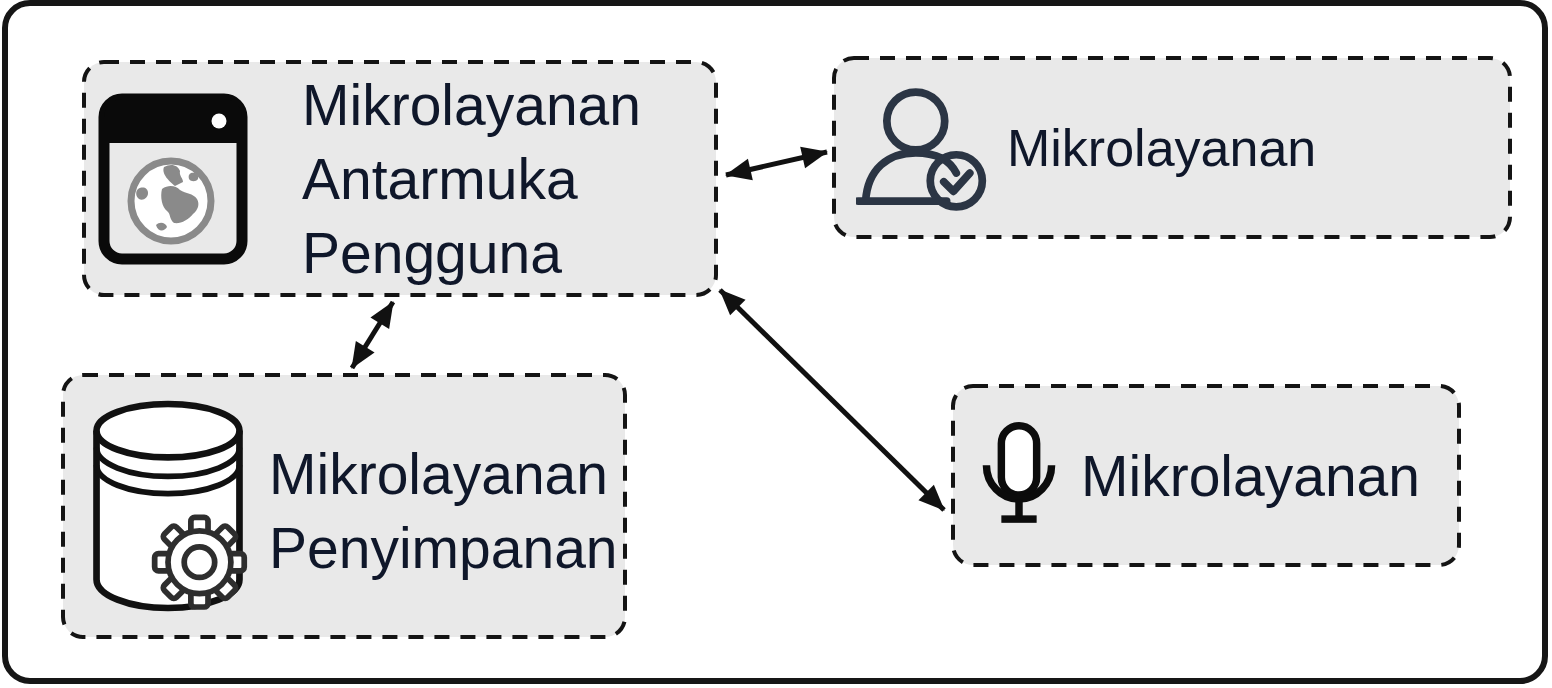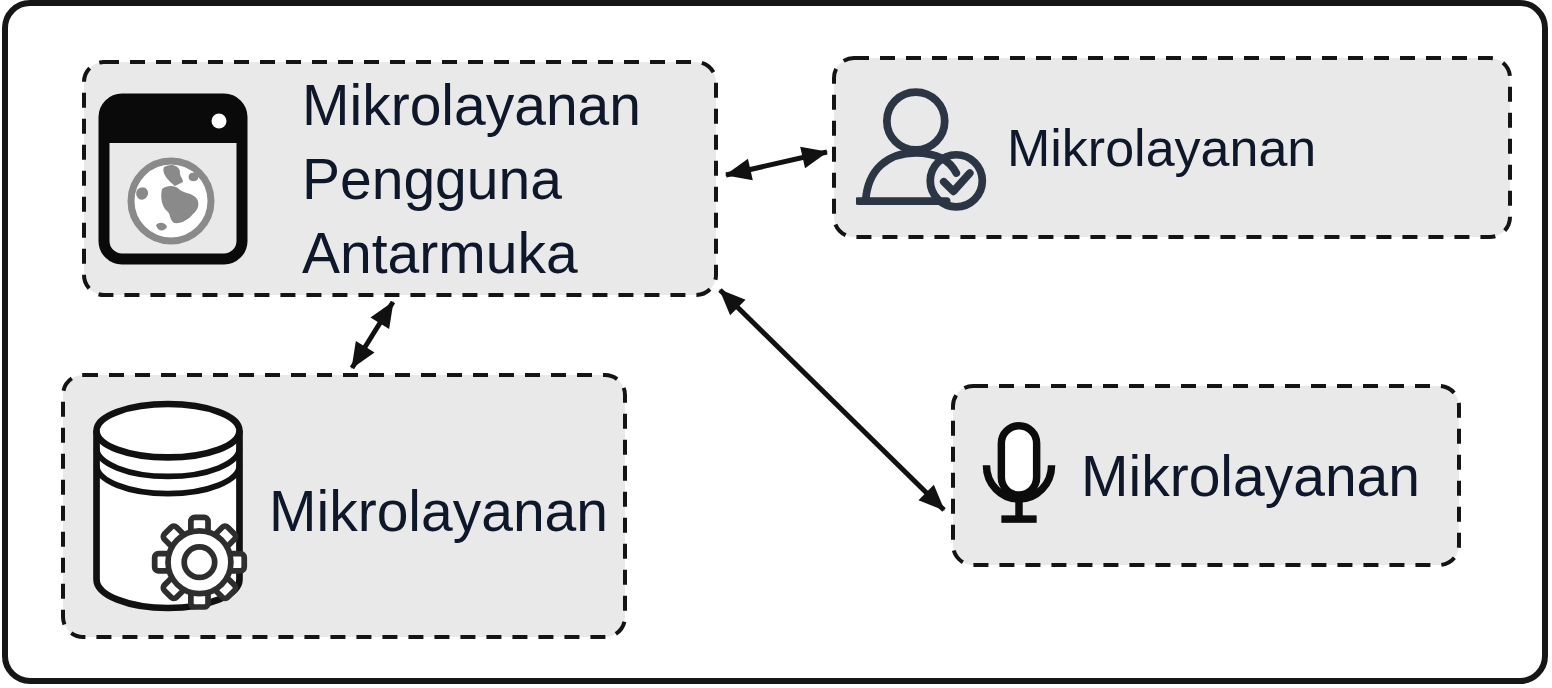--- a/index.html
+++ b/index.html
@@ -80,22 +80,22 @@
         <circle cx="73" cy="108" r="40" class="ic-gray" fill="#ffffff" stroke-width="7"></circle>
         <path fill="#8a8a8a" d="M66 74 c7 -4 14 -2 16 4 c-1 5 3 7 3 11 l-8 4 c-5 -4 -14 -12 -11 -19 z"></path>
         <path fill="#8a8a8a" d="M93 80 c5 -1 8 2 7 6 c-2 3 -7 3 -9 0 c-1 -3 0 -5 2 -6 z"></path>
         <path fill="#8a8a8a" d="M64 96 c7 -5 14 -3 18 1 c6 4 13 3 17 9 c3 5 1 11 -4 15 c-5 6 -12 10 -19 9 c-5 -4 -3 -9 -7 -12 c-5 -4 -7 -14 -5 -22 z"></path>
         <path fill="#8a8a8a" d="M40 96 c5 -3 10 -1 10 4 c0 5 -5 8 -9 6 c-3 -2 -4 -7 -1 -10 z"></path>
         <path fill="#8a8a8a" d="M58 132 c4 -4 10 -2 11 2 c-3 5 -9 5 -11 -2 z"></path>
       </svg>
     </span>
     <div class="label">
       <span>Mikrolayanan</span>
+      <span>Antarmuka</span>
       <span>Pengguna</span>
-      <span>Antarmuka</span>
     </div>
   </div>
 
   <div class="node node-ident">
     <span class="icon">
       <svg width="135" height="138" viewBox="0 0 140 140">
         <circle cx="62" cy="42" r="30" class="ic-user"></circle>
         <path d="M10 125 C 12 92 33 75 62 75 C 85 75 98 84 104 96" class="ic-user"></path>
         <path d="M2 125 H 94" class="ic-user"></path>
         <circle cx="104" cy="104" r="27" class="ic-user" fill="#e9e9e9"></circle>
@@ -125,20 +125,21 @@
             <rect x="-9" y="-47" width="18" height="20" rx="4" transform="rotate(270)"></rect>
             <rect x="-9" y="-47" width="18" height="20" rx="4" transform="rotate(315)"></rect>
           </g>
           <circle r="33" fill="#ffffff" stroke="#2e2e2e" stroke-width="6"></circle>
           <circle r="16" fill="#ffffff" stroke="#2e2e2e" stroke-width="6"></circle>
         </g>
       </svg>
     </span>
     <div class="label">
       <span>Mikrolayanan</span>
+      <span>Penyimpanan</span>
     </div>
   </div>
 
   <div class="node node-voice">
     <span class="icon">
       <svg width="76" height="142" viewBox="0 0 112 160">
         <rect x="30" y="6" width="52" height="102" rx="26" fill="#ffffff" stroke="#0c0c0c" stroke-width="11"></rect>
         <path d="M8 64 a48 50 0 0 0 96 0" fill="none" stroke="#0c0c0c" stroke-width="11"></path>
         <path d="M56 114 V 140" stroke="#0c0c0c" stroke-width="11"></path>
         <rect x="30" y="138" width="52" height="11" fill="#0c0c0c"></rect>

